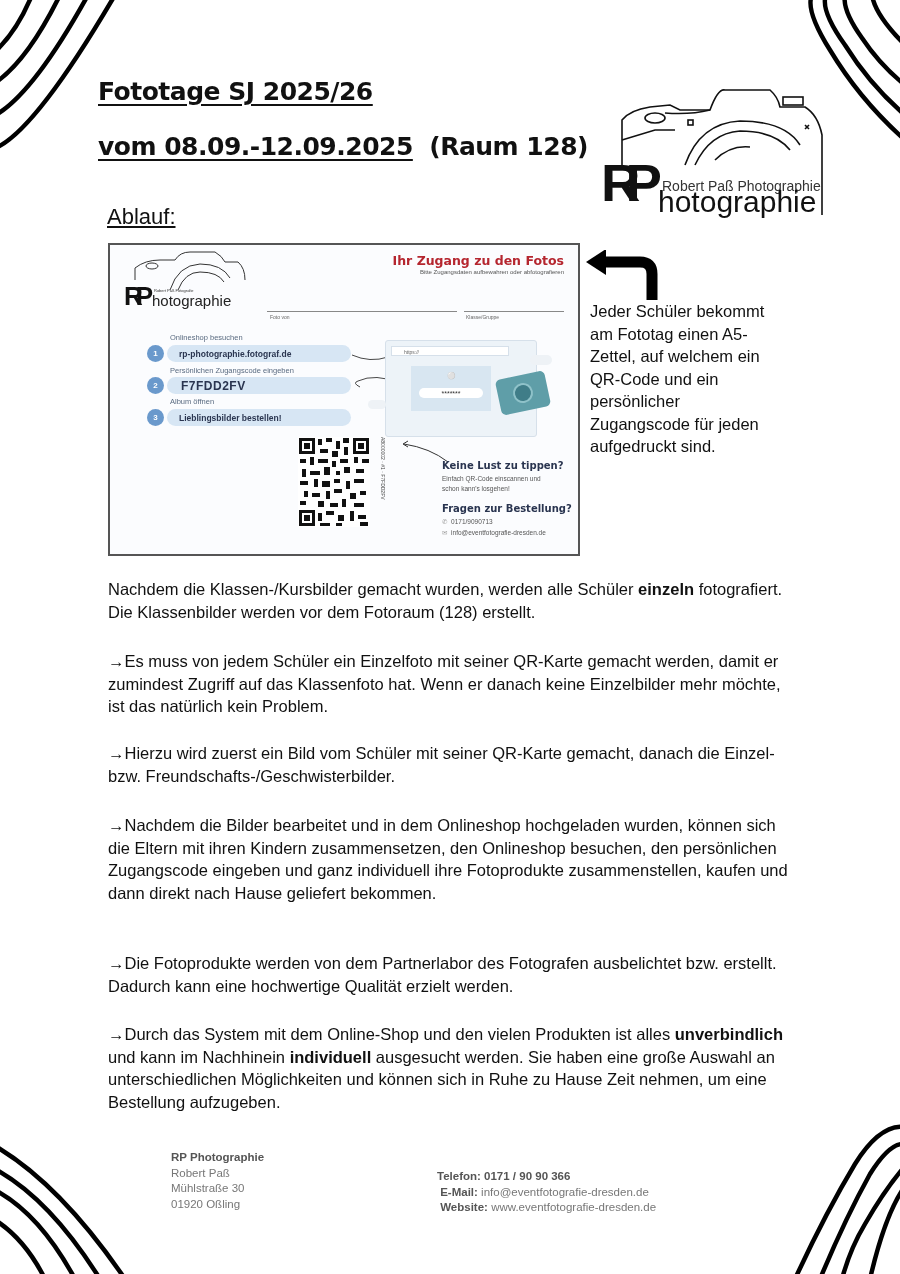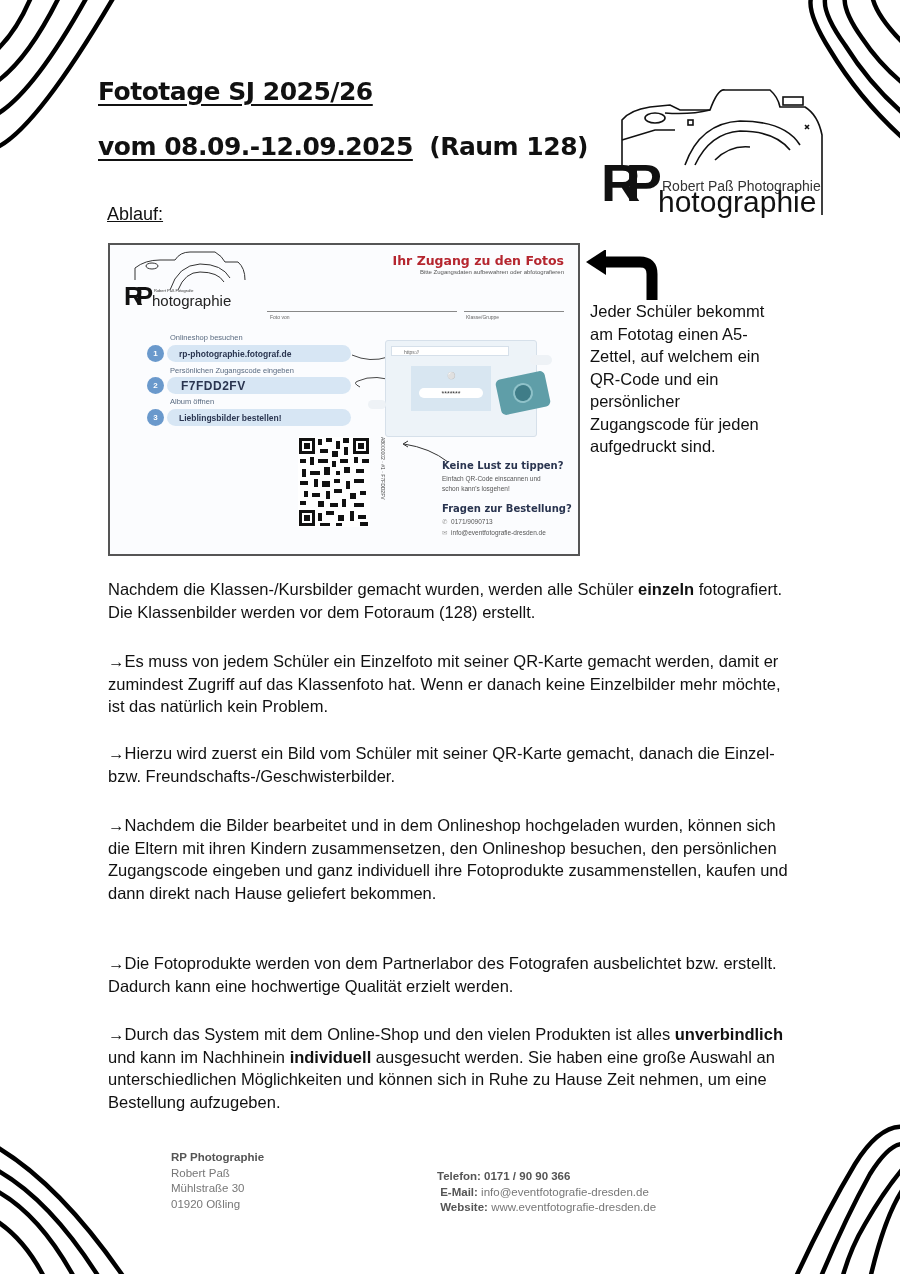--- a/index.html
+++ b/index.html
@@ -1,21 +1,21 @@
 <!DOCTYPE html>
 <html><head>
 <meta charset="utf-8">
 <style>
   html, body { margin:0; padding:0; background:#fff; }
   body { width:900px; height:1274px; position:relative; overflow:hidden; font-family:"Liberation Sans", sans-serif; color:#111; }
   .abs { position:absolute; }
   .deco svg { display:block; }
   .title { font-family:"DejaVu Sans", sans-serif; font-weight:bold; font-size:25px; letter-spacing:-0.5px; color:#111; }
   .title .ul { text-decoration:underline; text-decoration-thickness:2px; text-underline-offset:4px; }
-  .ablauf { font-size:18px; text-decoration:underline; }
+  .ablauf { font-size:22px; text-decoration:underline; }
   
   .logo-text { font-family:"Liberation Sans", sans-serif; }
   
   .card { border:2px solid #555; background:#fbfcfe; overflow:hidden; }
   .card .red-title { color:#b5262f; font-weight:bold; font-size:12.5px; font-family:"DejaVu Sans", sans-serif; }
   .card .sub { font-size:6px; color:#555; }
   .card .step-label { font-size:7.5px; color:#5a6b80; }
   .card .pill { background:#d7e6f4; border-radius:9px; height:17px; display:flex; align-items:center; padding-left:12px; font-weight:bold; color:#2a3550; font-size:8.5px; }
   .card .pill.code { font-size:12px; letter-spacing:0.5px; padding-left:14px; }
   .card .num { width:17px; height:17px; border-radius:50%; background:#6a99cc; color:#fff; font-size:8px; font-weight:bold; display:flex; align-items:center; justify-content:center; }

